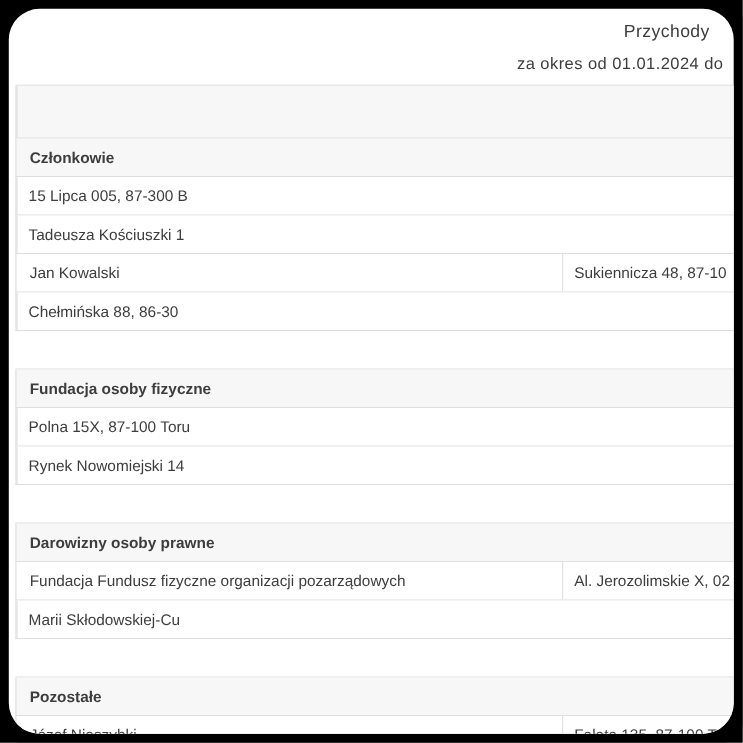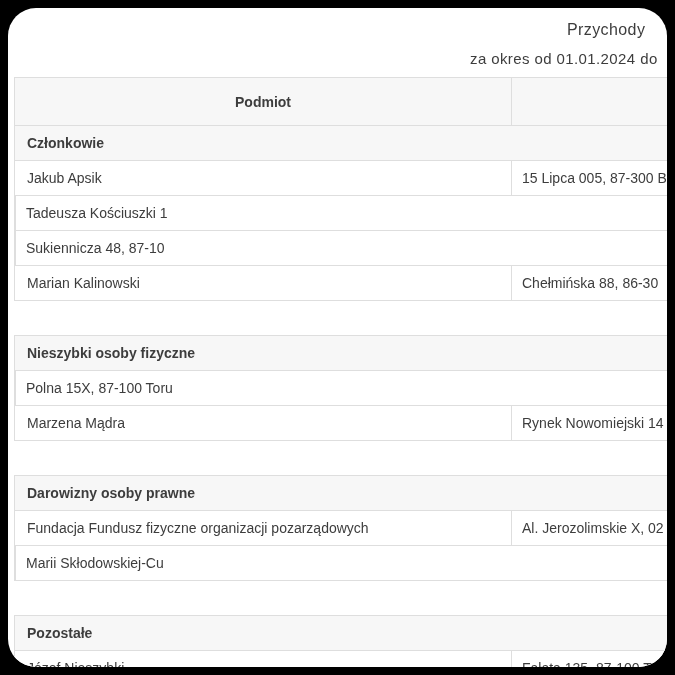--- a/index.html
+++ b/index.html
@@ -116,50 +116,47 @@
 
 <div class="screen">
   <div class="page">
 
     <div class="report-title">Przychody</div>
 
     <div class="report-subtitle">za okres od 01.01.2024 do</div>
 
     <div class="table">
       <div class="row header-row">
-        <div class="col1">Podmiot</div>
         <div class="col2"></div>
       </div>
       <div id="table-body">
           <div class="section-row">
             <span>Członkowie</span>
           </div>
           <div class="row data-row">
-            <div class="col1">Jakub Apsik</div>
             <div class="col2">15 Lipca 005, 87-300 B</div>
           </div>
           <div class="row data-row">
             <div class="col2">Tadeusza Kościuszki 1</div>
           </div>
           <div class="row data-row">
+            <div class="col1">Jan Kowalski</div>
             <div class="col2">Sukiennicza 48, 87-10</div>
           </div>
           <div class="row data-row">
-            <div class="col1">Marian Kalinowski</div>
             <div class="col2">Chełmińska 88, 86-30</div>
           </div>
           <div class="gap-row"></div>
           <div class="section-row">
-            <span>Nieszybki osoby fizyczne</span>
+            <span>Fundacja osoby fizyczne</span>
           </div>
           <div class="row data-row">
             <div class="col2">Polna 15X, 87-100 Toru</div>
           </div>
           <div class="row data-row">
-            <div class="col1">Marzena Mądra</div>
             <div class="col2">Rynek Nowomiejski 14</div>
           </div>
           <div class="gap-row"></div>
           <div class="section-row">
             <span>Darowizny osoby prawne</span>
           </div>
           <div class="row data-row">
             <div class="col1">Fundacja Fundusz fizyczne organizacji pozarządowych</div>
             <div class="col2">Al. Jerozolimskie X, 02</div>
           </div>

